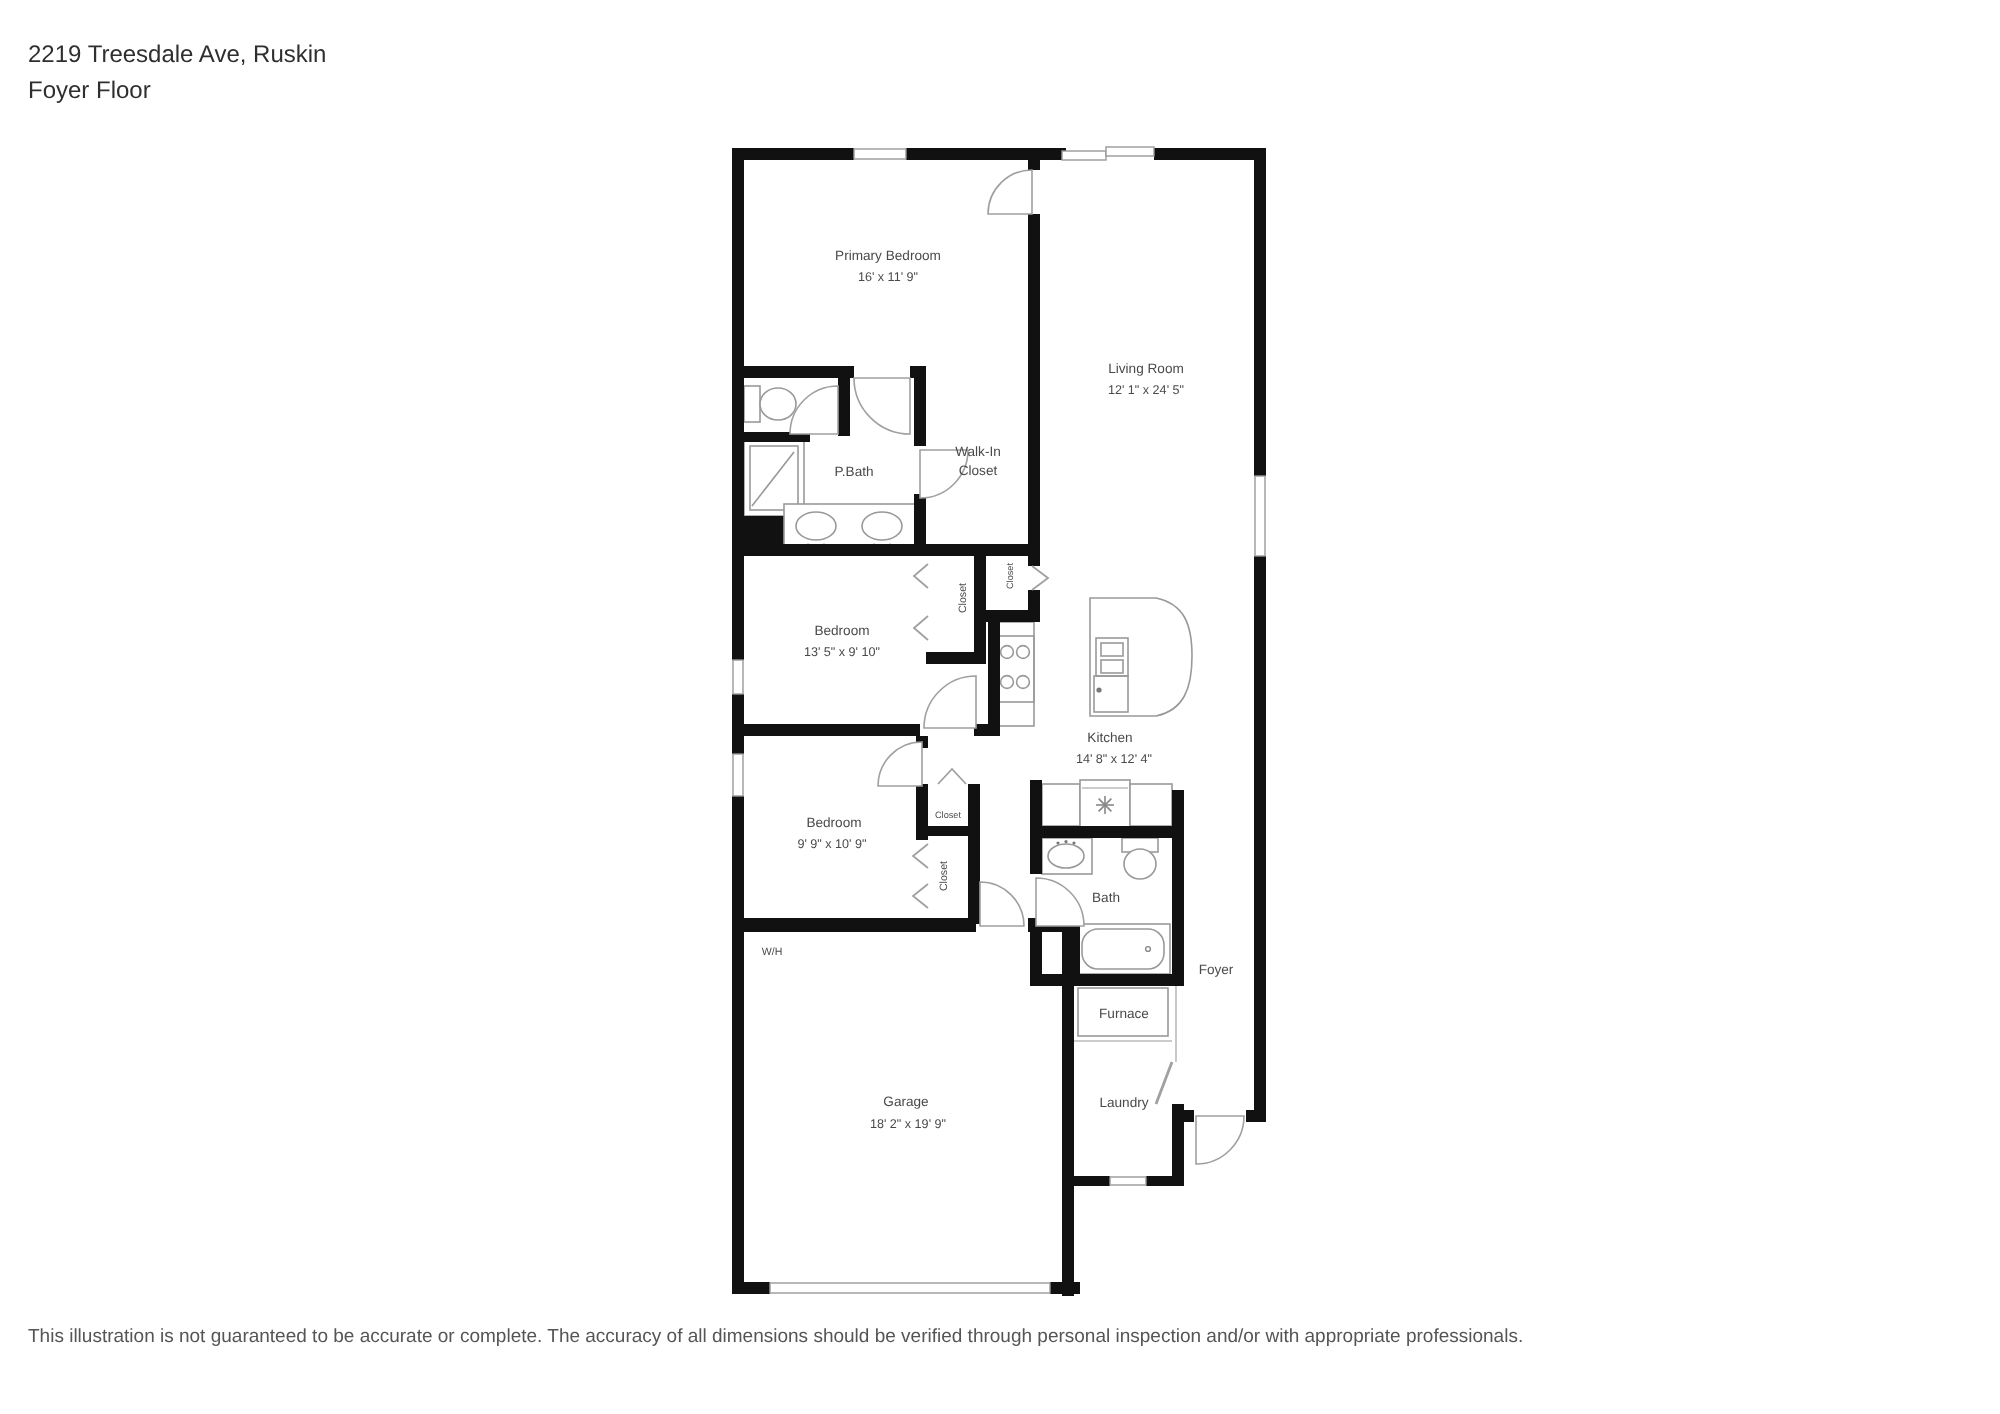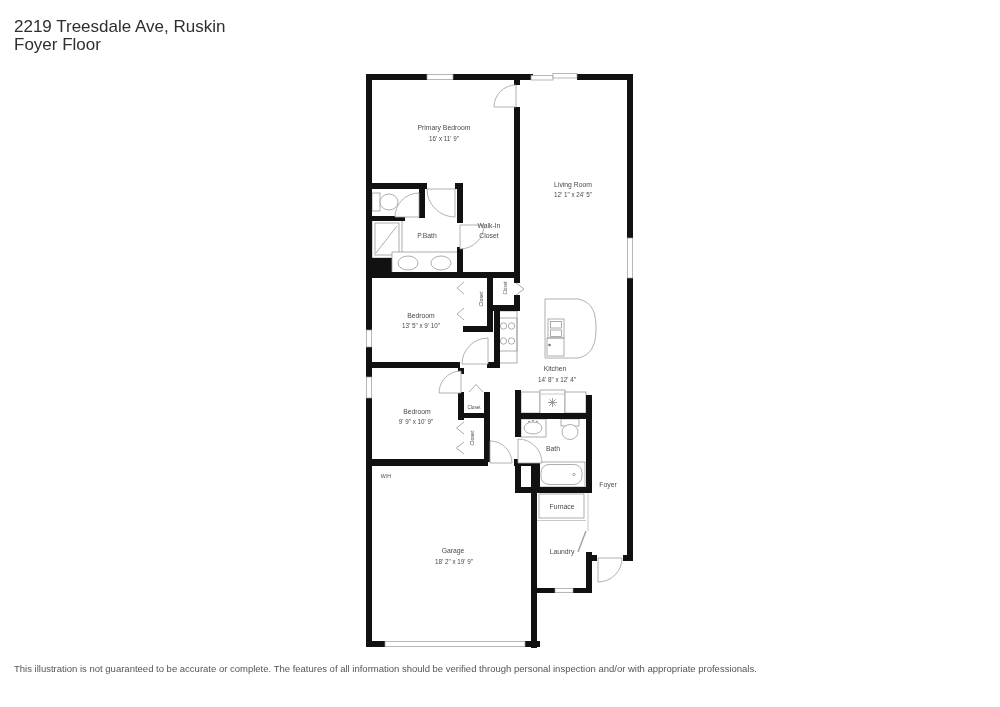--- a/index.html
+++ b/index.html
@@ -1,18 +1,18 @@
 <!DOCTYPE html>
 <html><head>
 <meta charset="utf-8">
 <style>
   html,body{margin:0;padding:0;background:#ffffff;}
   body{position:relative;width:1000px;height:707px;overflow:hidden;
        font-family:"Liberation Sans", sans-serif;}
-  .hdr{position:absolute;left:14px;top:18px;font-size:17px;line-height:18px;color:#2f2f2f;}
+  .hdr{position:absolute;left:14px;top:18px;font-size:12px;line-height:18px;color:#2f2f2f;}
   .disc{position:absolute;left:14px;top:660px;font-size:9.5px;line-height:18.5px;color:#555555;}
   svg{position:absolute;left:0;top:0;}
   svg text{font-family:"Liberation Sans", sans-serif;fill:#4a4a4a;}
   .rname{font-size:6.8px;text-anchor:middle;}
   .rdims{font-size:6.3px;text-anchor:middle;}
   .small{font-size:5.3px;text-anchor:middle;}
   .tiny{font-size:4.6px;text-anchor:middle;}
   .wall{fill:#111111;stroke:none;}
   .win{fill:#ffffff;stroke:#999999;stroke-width:0.7;}
   .fx{fill:#ffffff;stroke:#999999;stroke-width:0.8;}
@@ -245,14 +245,14 @@
     <text class="rname" x="562" y="509">Furnace</text>
     <text class="rname" x="562" y="553.5">Laundry</text>
     <g>
       <text class="rname" x="453" y="553">Garage</text>
       <text class="rdims" x="454" y="564">18' 2" x 19' 9"</text>
     </g>
   </g>
 </svg>
 
 <div class="disc">
-  <div>This illustration is not guaranteed to be accurate or complete. The features of all information should be verified through personal inspection and/or with appropriate professionals.</div>
+  <div>This illustration is not guaranteed to be accurate or complete. The accuracy of all dimensions should be verified through personal inspection and/or with appropriate professionals.</div>
 </div>
 
 </body></html>

